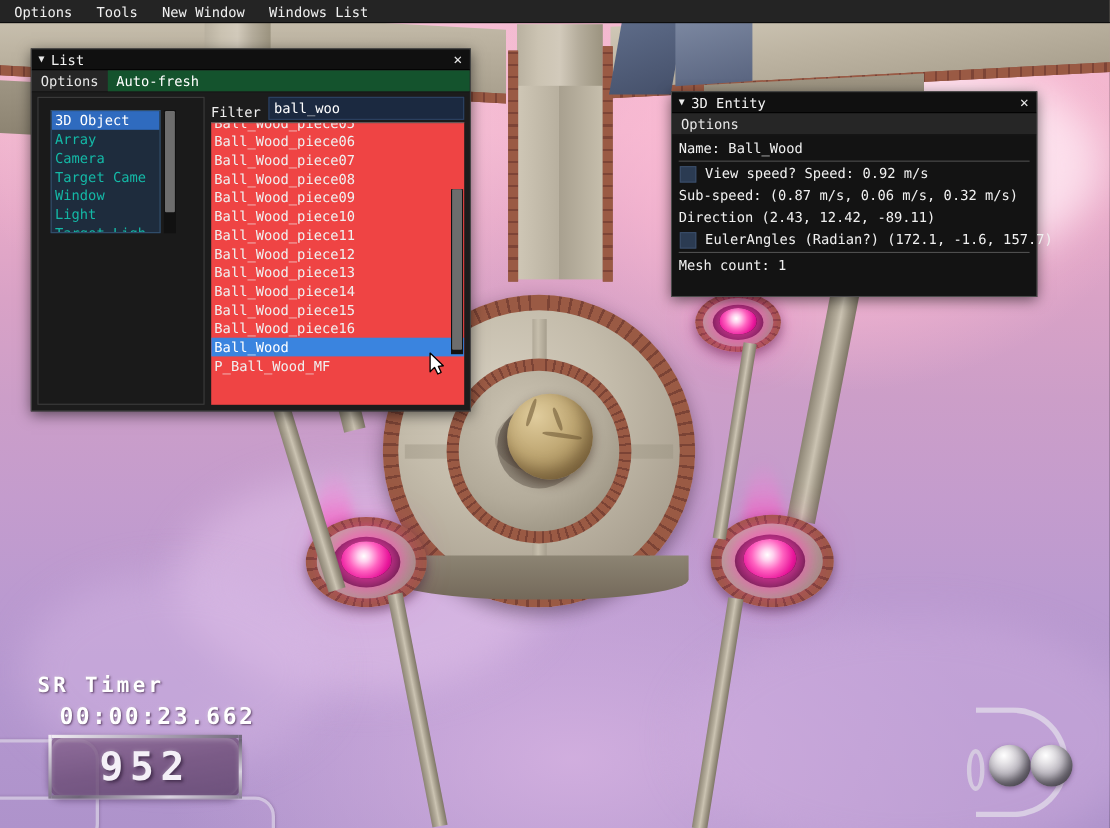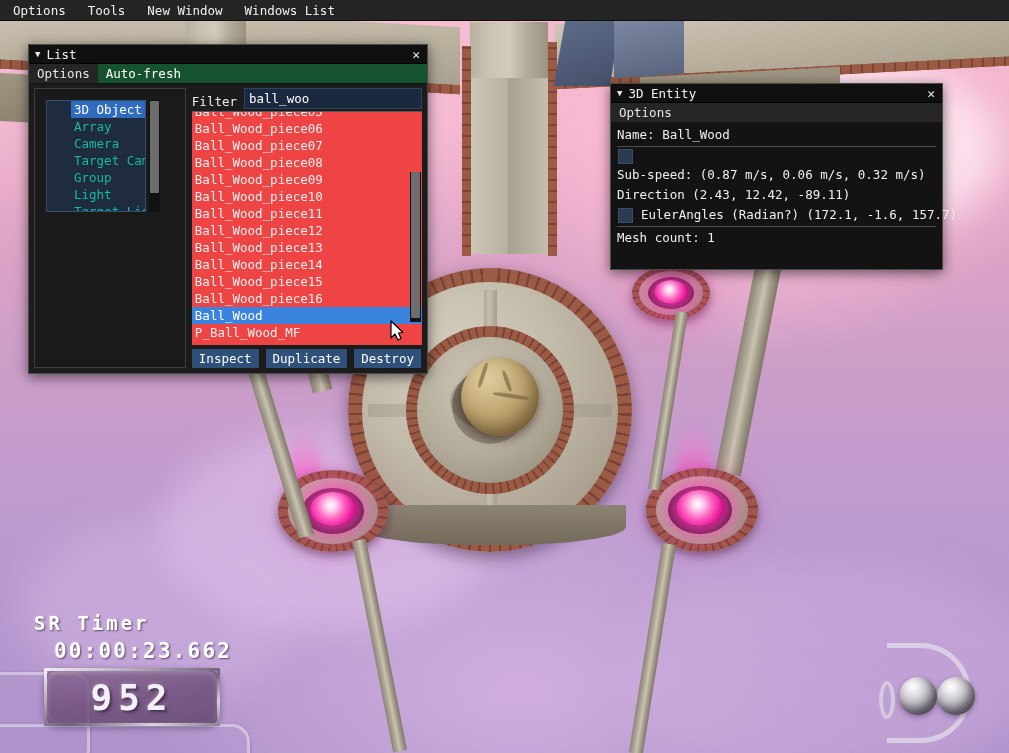--- a/index.html
+++ b/index.html
@@ -343,21 +343,20 @@
     border: 1px solid #3d3d3d;
   }
   .cat-dropdown {
     position: absolute;
     left: 11px; top: 11px;
     width: 100px;
     background: #1e2c3d;
     border: 1px solid #32506e;
     overflow: hidden;
     height: 112px;
-    padding-left: 24px;
   }
   .cat-item {
     color: #14b8a6;
     font-size: 12.5px;
     line-height: 17px;
     padding: 0 3px;
     white-space: nowrap;
     cursor: default;
   }
   .cat-item.sel { background: #2f6bbf; color: #ffffff; }
@@ -607,21 +606,21 @@
       <div class="win-menu-item tab-active">Auto-fresh</div>
     </div>
     <div class="list-body">
 
       <div class="cat-panel">
         <div class="cat-dropdown">
           <div class="cat-item sel">3D Object</div>
           <div class="cat-item">Array</div>
           <div class="cat-item">Camera</div>
           <div class="cat-item">Target Came</div>
-          <div class="cat-item">Group</div>
+          <div class="cat-item">Window</div>
           <div class="cat-item">Light</div>
           <div class="cat-item">Target Ligh</div>
 
         </div>
         <div class="cat-scroll-track">
           <div class="cat-scroll-thumb"></div>
         </div>
       </div>
 
       <div class="obj-panel">
@@ -643,43 +642,39 @@
             <div class="obj-item">Ball_Wood_piece14</div>
             <div class="obj-item">Ball_Wood_piece15</div>
             <div class="obj-item">Ball_Wood_piece16</div>
             <div class="obj-item sel">Ball_Wood</div>
             <div class="obj-item">P_Ball_Wood_MF</div>
           </div>
           <div class="obj-scroll-track">
             <div class="obj-scroll-thumb"></div>
           </div>
         </div>
-        <div class="btn-row">
-          <button class="tool-btn">Inspect</button>
-          <button class="tool-btn">Duplicate</button>
-          <button class="tool-btn">Destroy</button>
-        </div>
       </div>
     </div>
   </div>
 
   <div class="win" id="win-entity">
     <div class="win-title">
       <span class="win-collapse">▼</span>
       <span class="win-title-text">3D Entity</span>
       <span class="win-close">✕</span>
     </div>
     <div class="win-menubar">
       <div class="win-menu-item">Options</div>
     </div>
     <div class="entity-body">
       <div class="ent-row">Name: Ball_Wood</div>
       <div class="ent-sep"></div>
       <div class="ent-row">
         <span class="ent-check"></span>
+        <span>View speed? Speed: 0.92 m/s</span>
       </div>
       <div class="ent-row">Sub-speed: (0.87 m/s, 0.06 m/s, 0.32 m/s)</div>
       <div class="ent-row">Direction (2.43, 12.42, -89.11)</div>
       <div class="ent-row">
         <span class="ent-check"></span>
         <span>EulerAngles (Radian?) (172.1, -1.6, 157.7)</span>
       </div>
       <div class="ent-sep"></div>
       <div class="ent-row">Mesh count: 1</div>
     </div>

